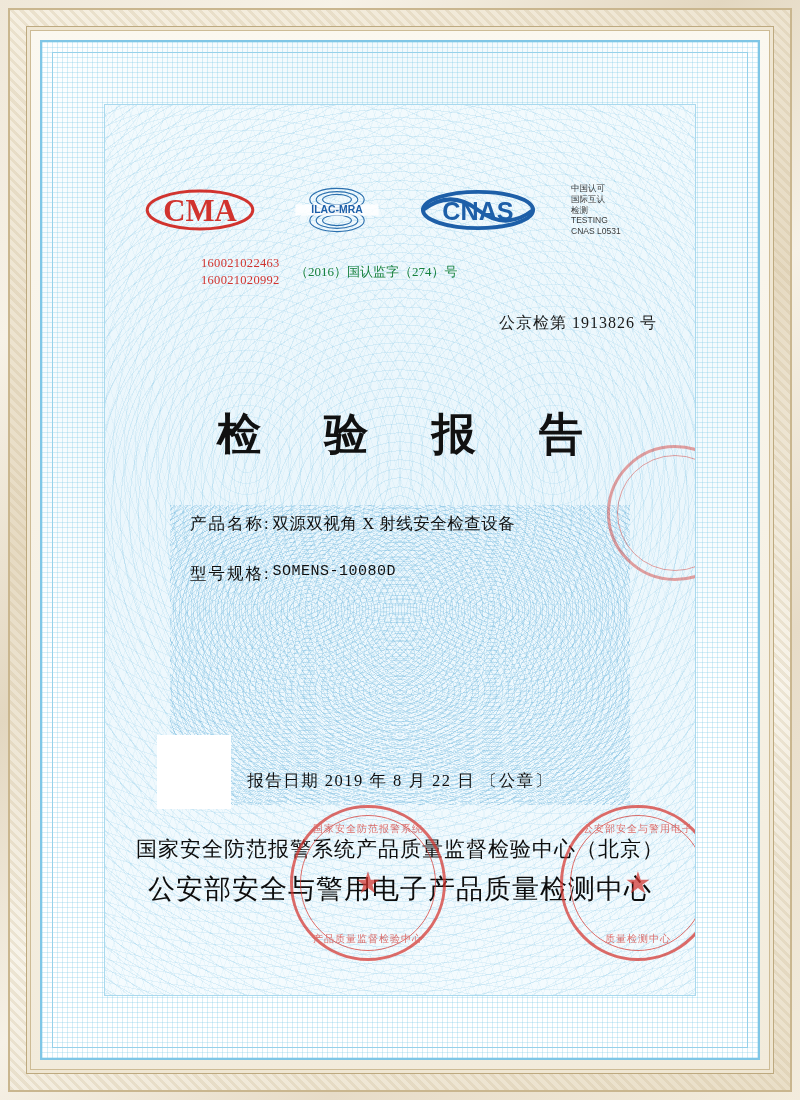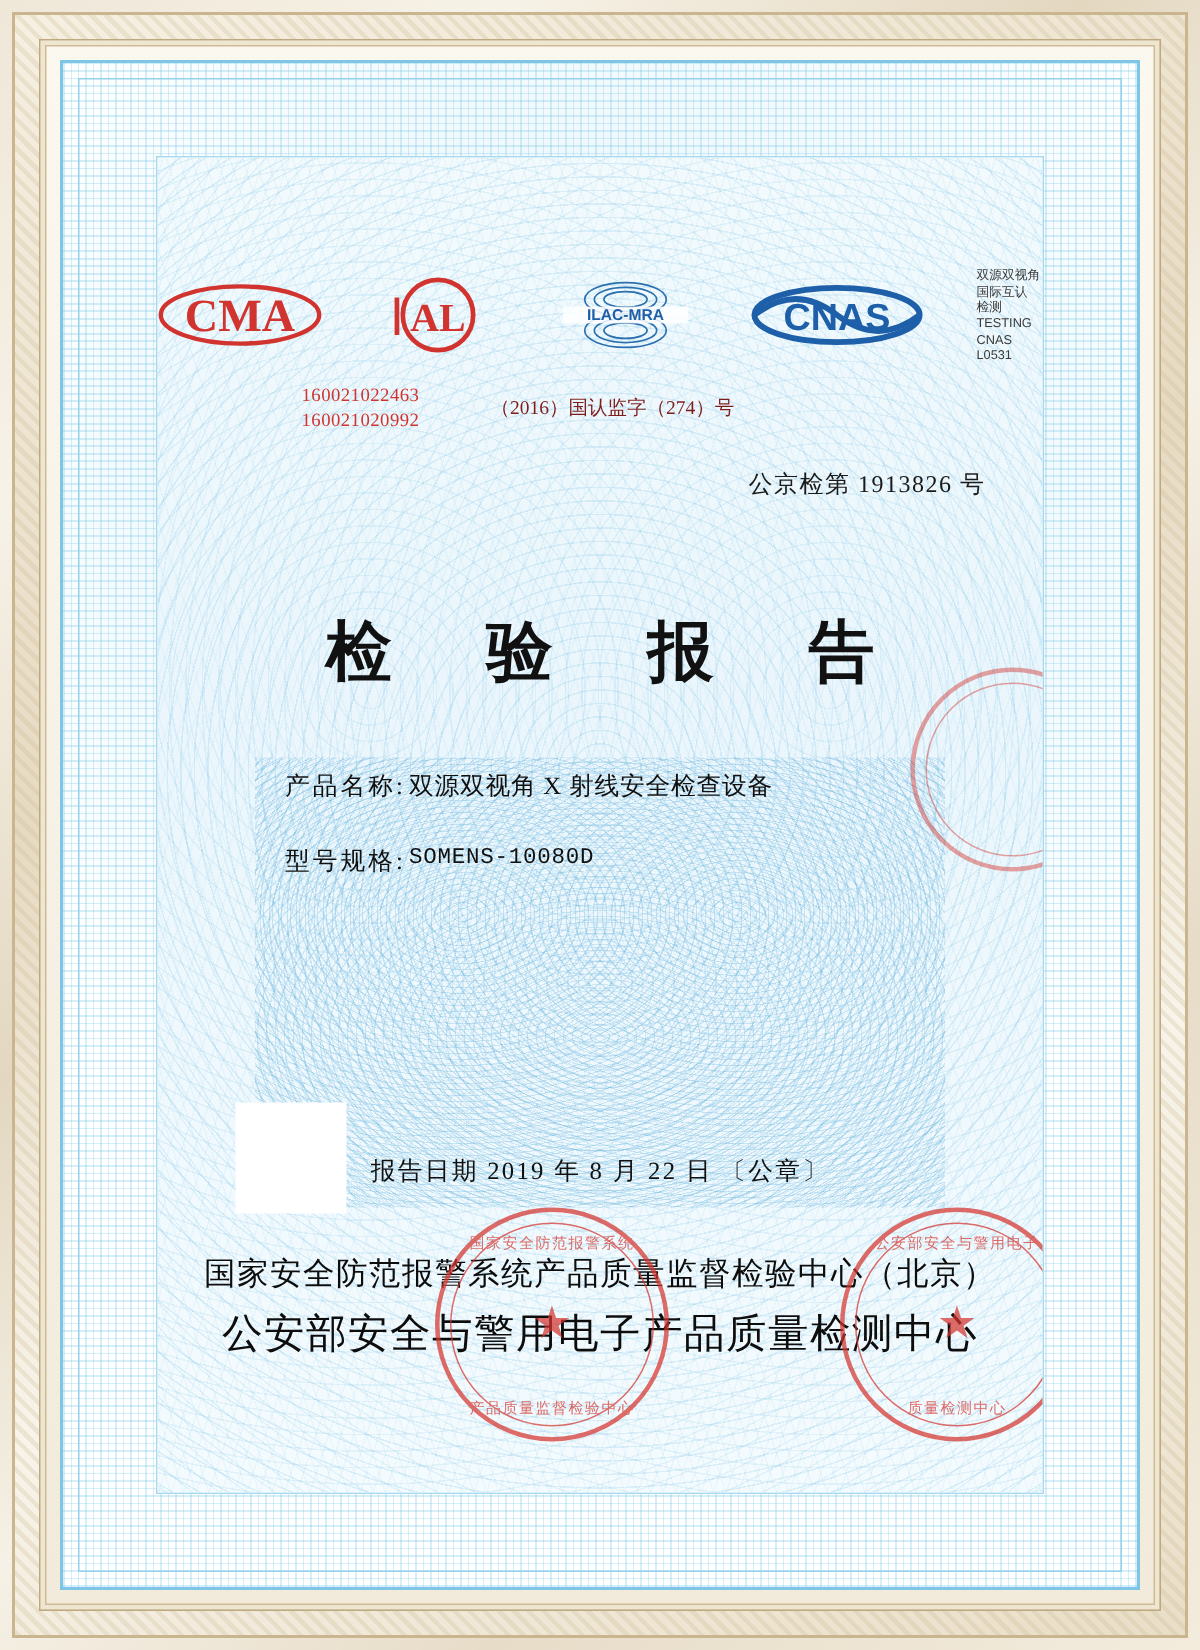--- a/index.html
+++ b/index.html
@@ -146,23 +146,22 @@
     font-family: "Liberation Serif", serif;
     font-size: 12.5px;
     line-height: 1.35;
     letter-spacing: 0.3px;
     text-align: right;
   }
   .acc-right {
     position: absolute;
     top: 158px;
     left: 190px;
-    color: #7f1d1d;
+    color: #15803d;
     font-size: 13px;
-    margin-left: 32px;
   }
 
   
   .report-no {
     position: absolute;
     top: 208px;
     right: 38px;
     font-size: 16px;
     color: #1a1a1a;
     letter-spacing: 1px;
@@ -330,27 +329,20 @@
 
         <div class="logo-row">
 
           <div class="logo cma">
             <svg viewBox="0 0 150 70" width="110" height="56" aria-hidden="true">
               <ellipse cx="75" cy="35" rx="72" ry="26" fill="none" stroke="#d1332e" stroke-width="4"></ellipse>
               <text x="75" y="50" text-anchor="middle" font-family="Liberation Serif, serif" font-size="42" font-weight="bold" fill="#d1332e">CMA</text>
             </svg>
           </div>
 
-          <div class="logo cal">
-            <svg viewBox="0 0 110 70" width="86" height="56" aria-hidden="true">
-              <circle cx="55" cy="35" r="30" fill="none" stroke="#d1332e" stroke-width="4"></circle>
-              <text x="55" y="49" text-anchor="middle" font-family="Liberation Serif, serif" font-size="34" font-weight="bold" fill="#d1332e">AL</text>
-              <path d="M20 20 L20 52" stroke="#d1332e" stroke-width="4" fill="none"></path>
-            </svg>
-          </div>
 
           <div class="logo ilac">
             <svg viewBox="0 0 120 70" width="96" height="56" aria-hidden="true">
               <g fill="none" stroke="#2a6fae" stroke-width="1.4">
                 <ellipse cx="60" cy="22" rx="34" ry="14"></ellipse>
                 <ellipse cx="60" cy="22" rx="26" ry="10"></ellipse>
                 <ellipse cx="60" cy="22" rx="18" ry="6.5"></ellipse>
                 <ellipse cx="60" cy="48" rx="34" ry="14"></ellipse>
                 <ellipse cx="60" cy="48" rx="26" ry="10"></ellipse>
                 <ellipse cx="60" cy="48" rx="18" ry="6.5"></ellipse>
@@ -362,21 +354,21 @@
 
           <div class="logo cnas">
             <svg viewBox="0 0 150 70" width="118" height="56" aria-hidden="true">
               <ellipse cx="75" cy="35" rx="70" ry="23" fill="none" stroke="#1d5fa8" stroke-width="5"></ellipse>
               <path d="M5 35 Q40 8 75 35 Q110 62 145 35" fill="none" stroke="#1d5fa8" stroke-width="5"></path>
               <text x="75" y="48" text-anchor="middle" font-family="Liberation Sans, sans-serif" font-size="32" font-weight="bold" fill="#1d5fa8">CNAS</text>
             </svg>
           </div>
 
           <div class="tiny-cn">
-            <div>双源双视角</div>
+            <div>中国认可</div>
             <div>国际互认</div>
             <div>检测</div>
             <div>TESTING</div>
             <div>CNAS L0531</div>
           </div>
         </div>
 
         <div class="acc-nums">
           <div>160021022463</div>
           <div>160021020992</div>

